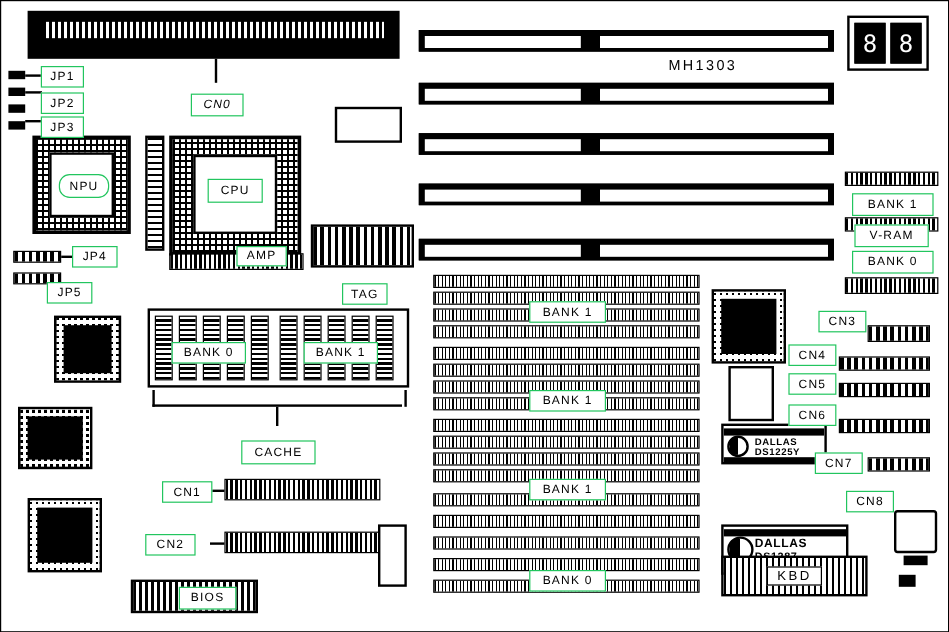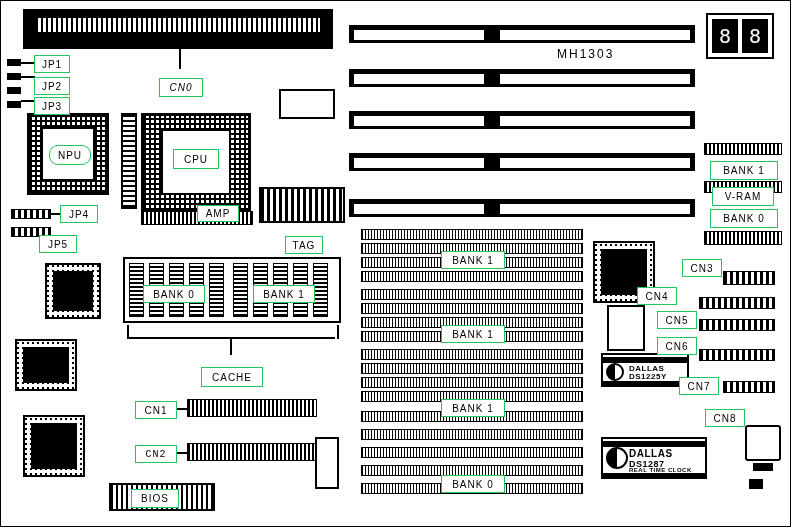--- a/index.html
+++ b/index.html
@@ -191,28 +191,28 @@
 
   <div class="bracket" style="left:126px;top:324px;width:208px;height:14px;border-bottom:none;"></div>
   <div class="leadline" style="left:126px;top:336px;width:208px;height:2px;"></div>
   <div class="leadline" style="left:229px;top:338px;width:2px;height:16px;"></div>
   <div class="lbl" style="left:200px;top:366px;width:60px;height:18px;">CACHE</div>
 
   <div class="lbl" style="left:134px;top:400px;width:40px;height:16px;">CN1</div>
   <div class="leadline" style="left:174px;top:407px;width:12px;height:2px;"></div>
   <div class="abs comb" style="left:186px;top:398px;width:130px;height:18px;"></div>
 
-  <div class="lbl" style="left:134px;top:444px;width:40px;height:16px;font-family:Liberation Mono, monospace;">CN2</div>
+  <div class="lbl" style="left:120px;top:444px;width:40px;height:16px;">CN2</div>
   <div class="leadline" style="left:174px;top:451px;width:12px;height:2px;"></div>
   <div class="abs comb" style="left:186px;top:442px;width:130px;height:18px;"></div>
 
   <div class="abs outline" style="left:314px;top:436px;width:24px;height:52px;"></div>
 
   <div class="abs" style="left:108px;top:482px;width:106px;height:28px;border:2px solid #000;background:repeating-linear-gradient(90deg,#000 0px,#000 2px,#fff 2px,#fff 5px);"></div>
-  <div class="lbl" style="left:130px;top:488px;width:46px;height:17px;">BIOS</div>
+  <div class="lbl" style="left:148px;top:488px;width:46px;height:17px;">BIOS</div>
 
   <div class="abs eisa" style="left:348px;top:24px;width:346px;height:18px;">
     <div class="gapwhite" style="left:4px;top:4px;width:130px;height:10px;"></div>
     <div class="gapwhite" style="left:150px;top:4px;width:190px;height:10px;"></div>
   </div>
   <div class="abs eisa" style="left:348px;top:68px;width:346px;height:18px;">
     <div class="gapwhite" style="left:4px;top:4px;width:130px;height:10px;"></div>
     <div class="gapwhite" style="left:150px;top:4px;width:190px;height:10px;"></div>
   </div>
   <div class="abs eisa" style="left:348px;top:110px;width:346px;height:18px;">
@@ -284,32 +284,35 @@
     <div class="band" style="top:34px;height:6px;"></div>
     <div class="logo" style="width:18px;height:18px;"></div>
     <div class="txt" style="top:9px;font-size:10px;">DALLAS</div>
     <div class="txt" style="top:20px;font-size:9px;">DS1287</div>
     <div class="txt" style="top:28px;font-size:6px;">REAL TIME CLOCK</div>
   </div>
 
   <div class="lbl" style="left:681px;top:258px;width:38px;height:16px;">CN3</div>
   <div class="abs hdr-dots" style="left:722px;top:270px;width:52px;height:14px;"></div>
 
-  <div class="lbl" style="left:636px;top:286px;width:38px;height:16px;">CN4</div>
+  <div class="lbl" style="left:656px;top:286px;width:38px;height:16px;">CN4</div>
   <div class="abs hdr-dots" style="left:698px;top:296px;width:76px;height:12px;"></div>
 
   <div class="lbl" style="left:656px;top:310px;width:38px;height:16px;">CN5</div>
   <div class="abs hdr-dots" style="left:698px;top:318px;width:76px;height:12px;"></div>
 
   <div class="lbl" style="left:656px;top:336px;width:38px;height:16px;">CN6</div>
   <div class="abs hdr-dots" style="left:698px;top:348px;width:76px;height:12px;"></div>
 
   <div class="lbl" style="left:678px;top:376px;width:38px;height:16px;">CN7</div>
   <div class="abs hdr-dots" style="left:722px;top:380px;width:52px;height:12px;"></div>
 
   <div class="lbl" style="left:704px;top:408px;width:38px;height:16px;">CN8</div>
   <div class="abs smallbox" style="left:744px;top:424px;width:36px;height:36px;border-radius:3px;"></div>
   <div class="abs blk" style="left:752px;top:462px;width:20px;height:8px;"></div>
 
+  <div class="abs kbd" style="left:600px;top:462px;width:122px;height:34px;">
+    <span class="cap">KBD</span>
+  </div>
 
   <div class="abs blk" style="left:748px;top:478px;width:14px;height:10px;"></div>
 
 </div>
 
 </body></html>

